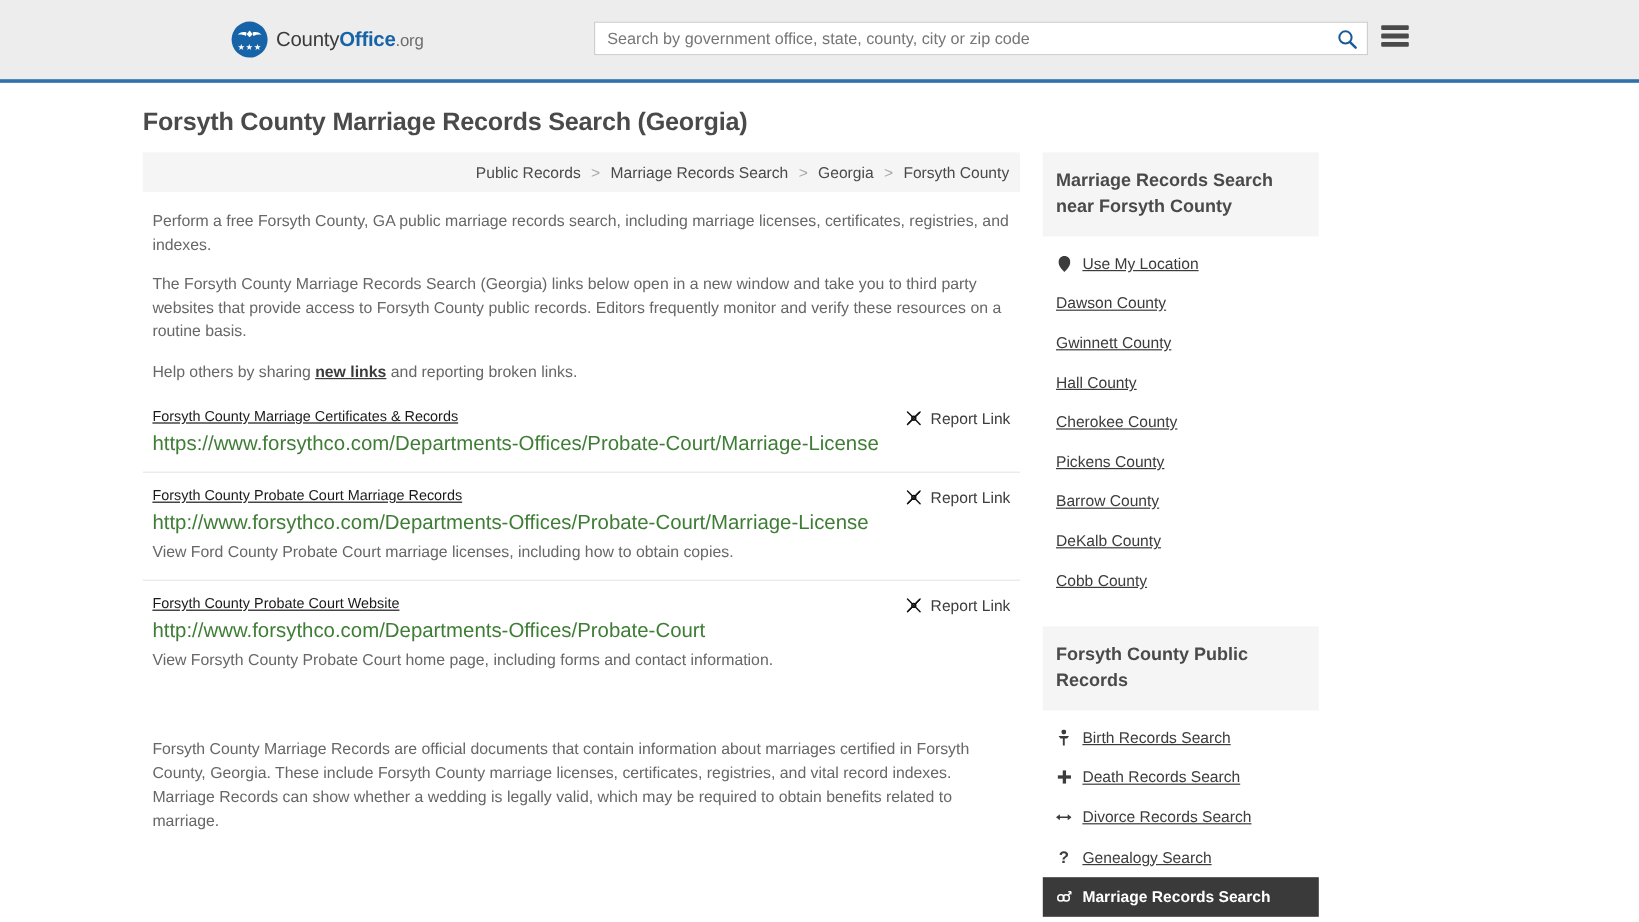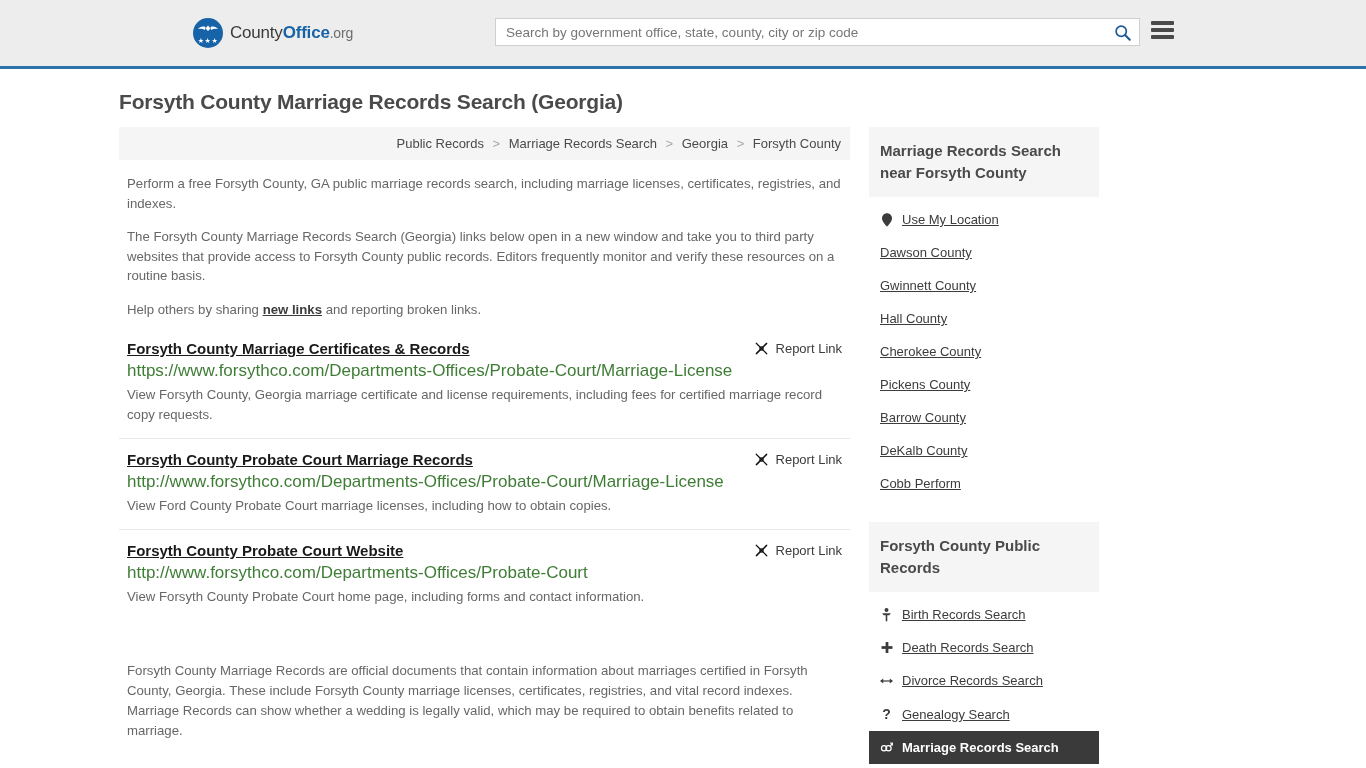--- a/index.html
+++ b/index.html
@@ -152,22 +152,22 @@
     margin-bottom: 12px;
     position: relative;
   }
   .result:last-child { border-bottom: none; }
   .result-head {
     display: flex;
     align-items: flex-start;
     justify-content: space-between;
   }
   .result-title {
-    font-size: 15px;
-    font-weight: bold;
+    font-size: 12px;
+    font-weight: normal;
     color: #1a1a1a;
     text-decoration: underline;
     cursor: pointer;
   }
   .report-link {
     display: flex; align-items: center; gap: 7px;
     font-size: 13px; color: #3c3c3c;
     cursor: pointer; white-space: nowrap;
     padding-top: 1px;
   }
@@ -304,21 +304,20 @@
             <div class="report-link">
               <svg width="15" height="15" viewBox="0 0 20 20">
                 <path d="M3 3 L9 9 M17 3 L11 9 M3 17 L9 11 M17 17 L11 11" stroke="#111" stroke-width="1.6" fill="none" stroke-linecap="round"></path>
                 <circle cx="10" cy="10" r="2.2" fill="none" stroke="#111" stroke-width="1.6"></circle>
                 <line x1="4" y1="16" x2="16" y2="4" stroke="#111" stroke-width="1.6" stroke-linecap="round"></line>
               </svg>
               <span>Report Link</span>
             </div>
           </div>
           <div class="result-url">https://www.forsythco.com/Departments-Offices/Probate-Court/Marriage-License</div>
-          <div class="result-desc">View Forsyth County, Georgia marriage certificate and license requirements, including fees for certified marriage record copy requests.</div>
         </div>
 
         <div class="result">
           <div class="result-head">
             <a class="result-title">Forsyth County Probate Court Marriage Records</a>
             <div class="report-link">
               <svg width="15" height="15" viewBox="0 0 20 20">
                 <path d="M3 3 L9 9 M17 3 L11 9 M3 17 L9 11 M17 17 L11 11" stroke="#111" stroke-width="1.6" fill="none" stroke-linecap="round"></path>
                 <circle cx="10" cy="10" r="2.2" fill="none" stroke="#111" stroke-width="1.6"></circle>
                 <line x1="4" y1="16" x2="16" y2="4" stroke="#111" stroke-width="1.6" stroke-linecap="round"></line>
@@ -384,21 +383,21 @@
           <div class="side-item no-ico">
             <span class="lbl">Pickens County</span>
           </div>
           <div class="side-item no-ico">
             <span class="lbl">Barrow County</span>
           </div>
           <div class="side-item no-ico">
             <span class="lbl">DeKalb County</span>
           </div>
           <div class="side-item no-ico">
-            <span class="lbl">Cobb Perform</span>
+            <span class="lbl">Cobb County</span>
           </div>
 
         </div>
       </div>
 
       <div class="side-panel">
         <div class="side-panel-head">Forsyth County Public Records</div>
         <div class="side-list">
 
           <div class="side-item">

